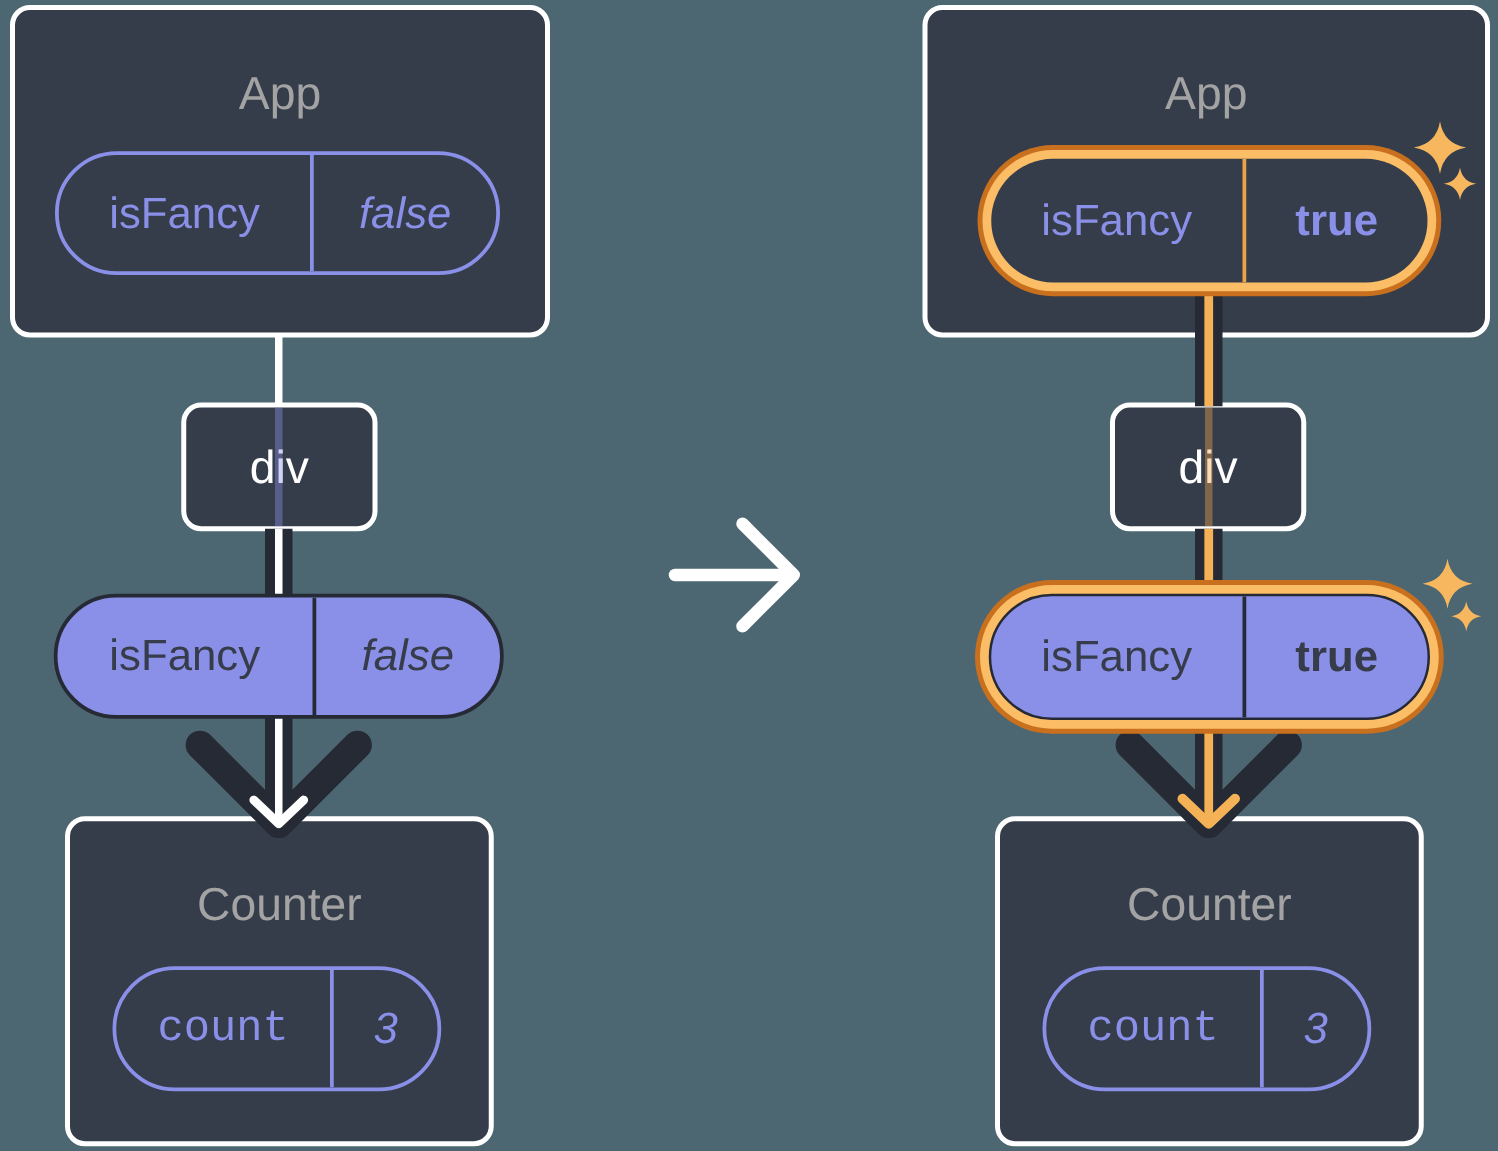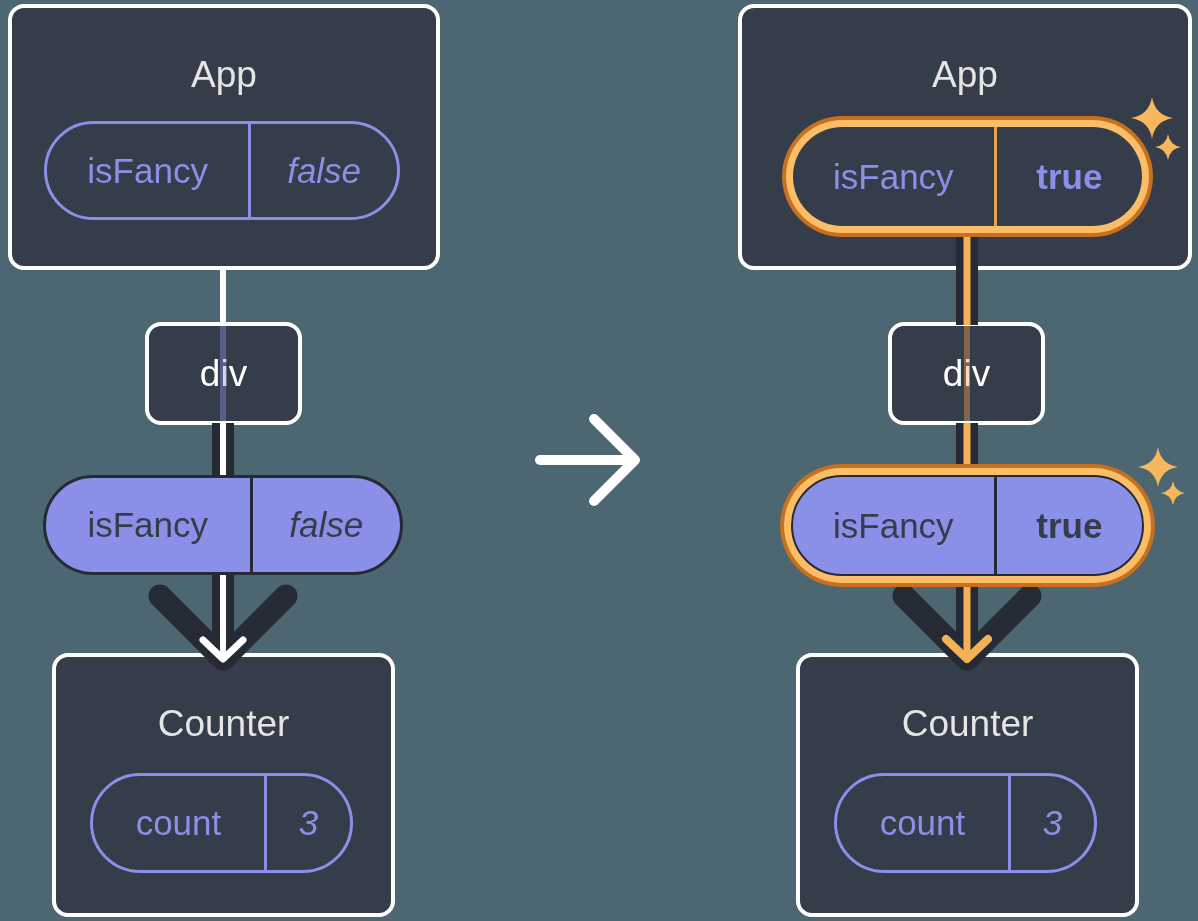--- a/index.html
+++ b/index.html
@@ -9,21 +9,21 @@
     font-family:"Liberation Sans",sans-serif;
     -webkit-font-smoothing:antialiased;
   }
   
   .card{
     position:absolute;box-sizing:border-box;
     background:#353C4A;border:4px solid #FFFFFF;border-radius:16px;
   }
   .card-title{
     position:absolute;left:0;right:0;top:48px;text-align:center;
-    color:#e5e5e5;font-size:37px;font-weight:500;line-height:1;
+    color:#a3a3a3;font-size:37px;font-weight:500;line-height:1;
   }
   .divnode{
     position:absolute;box-sizing:border-box;width:157px;height:103px;
     background:#353C4A;border:4px solid #FFFFFF;border-radius:16px;
     display:flex;align-items:center;justify-content:center;
     color:#FFFFFF;font-size:37px;font-weight:500;
   }
   #l-app{left:8px;top:4px;width:432px;height:266px;}
   #r-app{left:738px;top:4px;width:454px;height:266px;}
   #l-counter{left:52px;top:653px;width:343px;height:264px;}
@@ -35,21 +35,21 @@
     position:absolute;z-index:3;box-sizing:border-box;display:flex;
     border-radius:999px;font-size:35px;overflow:hidden;
   }
   .pill .cell{display:flex;align-items:center;justify-content:center;box-sizing:border-box;}
   .pill .cell.name{width:57.5%;}
   .pill .cell.value{flex:1;font-style:italic;}
   .outline{border:3px solid #8A90E8;color:#8A90E8;background:transparent;}
   .outline .cell.value{border-left:3px solid #8A90E8;}
   .solid{background:#8A90E8;border:3px solid #252A35;color:#363C49;}
   .solid .cell.value{border-left:3px solid #252A35;}
-  .counter-pill .cell.name{width:66.5%;}
+  .counter-pill .cell.name{width:66.5%;font-family:Liberation Mono, monospace;}
   #l-app-pill{left:44px;top:121px;width:356px;height:99px;}
   #l-state-pill{left:43px;top:475px;width:360px;height:100px;}
   #l-counter-pill{left:90px;top:773px;width:263px;height:100px;}
   #r-counter-pill{left:834px;top:773px;width:263px;height:100px;}
   
   .hl{
     position:absolute;z-index:3;box-sizing:border-box;display:flex;
     background:#C8701E;border-radius:999px;padding:4px;
   }
   .hl-mid{flex:1;display:flex;background:#FBBD66;border-radius:999px;padding:7px;}

